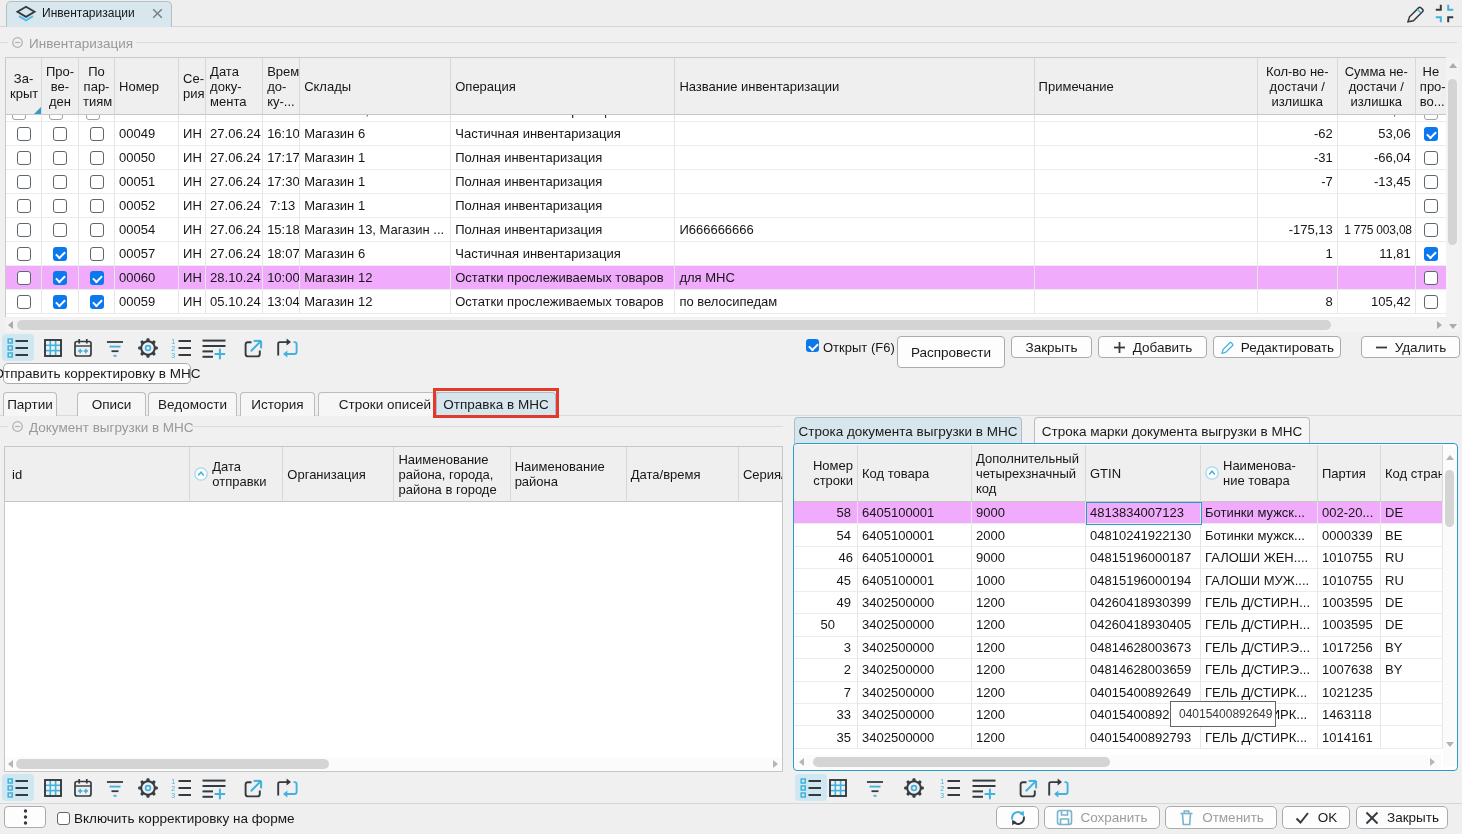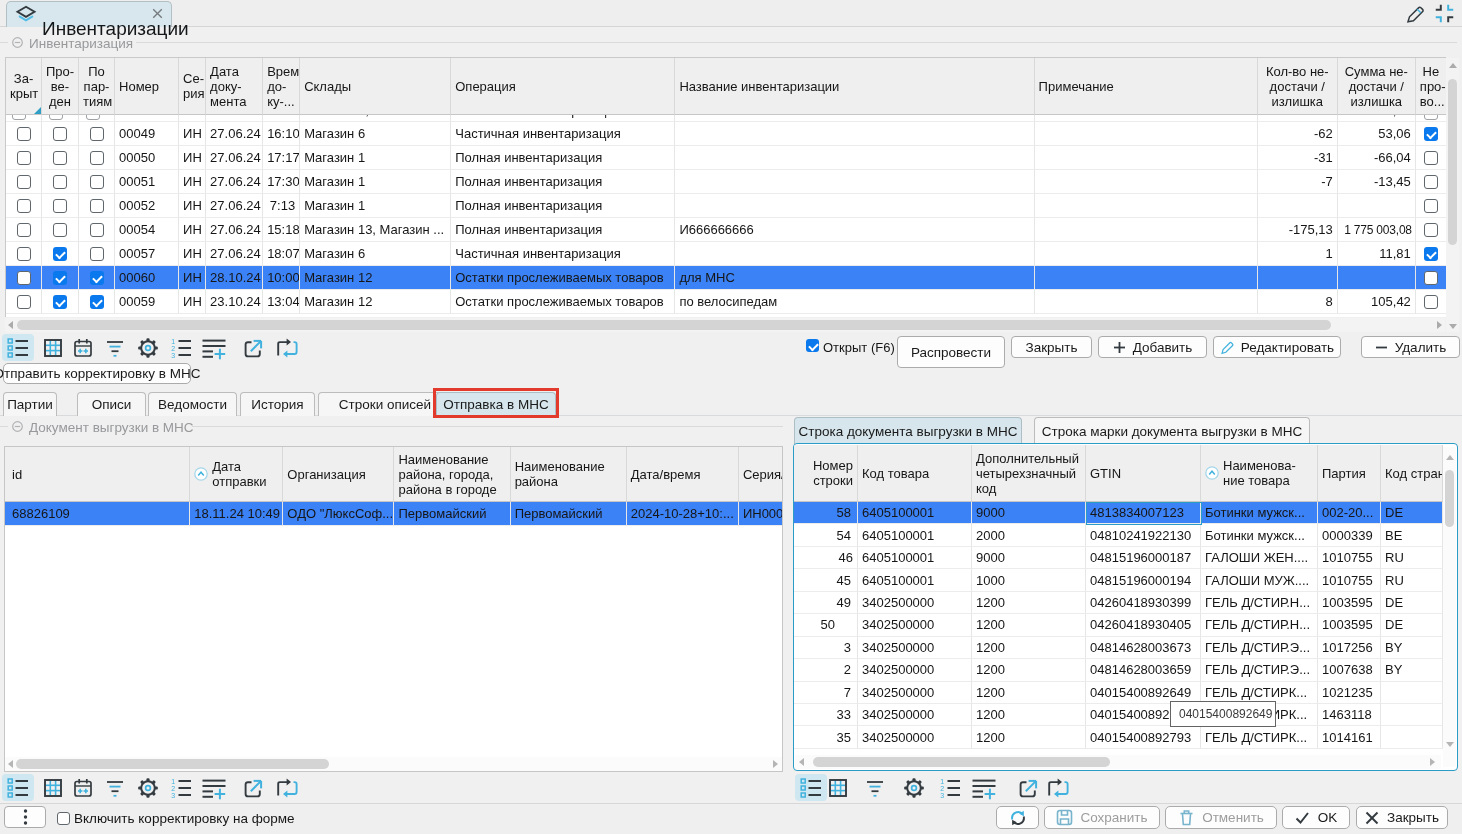--- a/index.html
+++ b/index.html
@@ -11,40 +11,40 @@
   border-left:2px solid #fff;border-bottom:2px solid #fff;transform:rotate(-45deg)}
 .grp{color:#97999b;font-size:13.5px}
 .gline{height:1px;background:#d9dadb}
 table.t{border-collapse:separate;border-spacing:0;table-layout:fixed;font-size:13px}
 .t td{border-right:1px solid #e6e6e6;border-bottom:1px solid #ececec;padding:0 4px;
   white-space:nowrap;overflow:hidden;vertical-align:middle;background:#fff}
 .t th{background:#efefef;border-right:1px solid #d8d8d8;border-bottom:1px solid #c6c6c6;
   font-weight:normal;padding:0 4px;font-size:13px;vertical-align:middle;
   white-space:nowrap;overflow:hidden;position:relative;text-align:left}
 .t th.c{text-align:center}.t th.r{text-align:right}
-.t tr.sel td{background:#3b82f6}
+.t tr.sel td{background:#f0abfc}
 .r{text-align:right}.c{text-align:center}
 .btn{position:absolute;background:#fdfdfd;border:1px solid #ababab;border-radius:4px;
   font-size:13.5px;color:#1a1a1a;display:flex;align-items:center;justify-content:center;
   white-space:nowrap}
 .tab{position:absolute;border:1px solid #bcbcbc;border-bottom:none;
   border-radius:4px 4px 0 0;background:#f6f6f6;font-size:13.5px;color:#1a1a1a;
   display:flex;align-items:center;justify-content:center;white-space:nowrap}
 .tab.on{background:#d6e6ec;border-color:#adbec5}
 .sb{position:absolute;background:#f3f3f3}
 .thumb{position:absolute;background:#d4d4d4;border-radius:6px}
 .arr{position:absolute;width:0;height:0}
 </style></head><body>
 <div class="abs" style="left:0;top:0;width:1462px;height:27px;background:#eeeeee;border-bottom:1px solid #d5d5d5"></div>
 <div class="abs" style="left:6px;top:1px;width:166px;height:26px;background:#d7e7ed;border:1px solid #b2bfc4;border-bottom:none;border-radius:5px 5px 0 0"></div>
 <svg class="abs" style="left:15px;top:5px" width="22" height="17" viewBox="0 0 22 17">
     <path d="M11,1.8 L19.5,6.8 L11,11.8 L2.5,6.8 Z" fill="none" stroke="#343b40" stroke-width="1.9"></path>
     <path d="M4,11.2 L11,15.4 L18,11.2" fill="none" stroke="#55bce6" stroke-width="2"></path>
   </svg>
-<div class="abs" style="left:42px;top:18px;font-size:19px;color:#15181a">Инвентаризации</div>
+<div class="abs" style="left:42px;top:6px;font-size:12px;color:#15181a">Инвентаризации</div>
 <svg class="abs" style="left:152px;top:8px" width="11" height="11" viewBox="0 0 11 11">
     <line x1="1.2" y1="1.2" x2="9.8" y2="9.8" stroke="#73797c" stroke-width="1.3"></line>
     <line x1="9.8" y1="1.2" x2="1.2" y2="9.8" stroke="#73797c" stroke-width="1.3"></line>
   </svg>
 <svg class="abs" style="left:1404px;top:3px" width="22" height="22" viewBox="0 0 22 22">
     <path d="M4,18.7 L5.5,13.8 L14.8,4.6 Q15.8,3.6 17.2,5 L18.3,6.1 Q19.7,7.5 18.7,8.5 L9.4,17.7 L4,18.7 Z" fill="none" stroke="#343b40" stroke-width="1.5"></path>
     <line x1="13.2" y1="6.2" x2="16.8" y2="9.8" stroke="#41b2de" stroke-width="1.5"></line>
   </svg>
 <svg class="abs" style="left:1435px;top:4px" width="19" height="19" viewBox="0 0 20 20">
     <path d="M6.1,0.8 V6.1 H0.8" fill="none" stroke="#343b40" stroke-width="2.1"></path>
@@ -239,21 +239,21 @@
           <td class="r"></td>
           <td class="r"></td>
           <td class="c"><span class="cb" style="position:relative;display:inline-block;width:14px;height:14px;vertical-align:-3px"></span></td>
         </tr>
         <tr style="height:24px">
           <td class="c"><span class="cb" style="position:relative;display:inline-block;width:14px;height:14px;vertical-align:-3px"></span></td>
           <td class="c"><span class="cb on" style="position:relative;display:inline-block;width:14px;height:14px;vertical-align:-3px"></span></td>
           <td class="c"><span class="cb on" style="position:relative;display:inline-block;width:14px;height:14px;vertical-align:-3px"></span></td>
           <td>00059</td>
           <td>ИН</td>
-          <td>23.10.24</td>
+          <td>05.10.24</td>
           <td class="r">13:04</td>
           <td>Магазин 12</td>
           <td>Остатки прослеживаемых товаров</td>
           <td>по велосипедам</td>
           <td></td>
           <td class="r">8</td>
           <td class="r">105,42</td>
           <td class="c"><span class="cb" style="position:relative;display:inline-block;width:14px;height:14px;vertical-align:-3px"></span></td>
         </tr>
       </tbody>
@@ -391,29 +391,20 @@
           <th style="padding-left:7px">id</th>
           <th><span style="display:inline-block;vertical-align:middle;margin-right:4px;position:relative;width:14px;height:14px"><svg width="14" height="14" viewBox="0 0 14 14">
                 <circle cx="7" cy="7" r="6.2" fill="#ffffff" stroke="#a6d7ea" stroke-width="1.3"></circle>
                 <path d="M4.2,8.4 L7,5.2 L9.8,8.4" fill="none" stroke="#41b2de" stroke-width="1.5"></path>
               </svg></span><span style="display:inline-block;vertical-align:middle">Дата<br>отправки</span></th>
           <th>Организация</th>
           <th>Наименование<br>района, города,<br>района в городе</th>
           <th>Наименование<br>района</th>
           <th>Дата/время</th>
           <th>Серия/Ном</th>
-        </tr>
-        <tr class="sel" style="height:24px">
-          <td style="padding-left:7px">68826109</td>
-          <td class="r">18.11.24 10:49</td>
-          <td>ОДО "ЛюксСоф...</td>
-          <td>Первомайский</td>
-          <td>Первомайский</td>
-          <td>2024-10-28+10:...</td>
-          <td>ИН000</td>
         </tr>
       </tbody>
     </table>
   </div>
 <div class="sb" style="left:5px;top:757px;width:777px;height:14px;background:#fbfbfb"></div>
 <div class="thumb" style="left:16px;top:759px;width:313px;height:10px"></div>
 <div class="arr" style="left:8px;top:760px;border-top:4px solid transparent;border-bottom:4px solid transparent;border-right:5px solid #b5b5b5"></div>
 <div class="arr" style="left:773px;top:760px;border-top:4px solid transparent;border-bottom:4px solid transparent;border-left:5px solid #b5b5b5"></div>
 <div class="tab on" style="left:794px;top:417px;width:228px;height:27px">Строка документа выгрузки в МНС</div>
 <div class="tab" style="left:1034px;top:417px;width:276px;height:27px">Строка марки документа выгрузки в МНС</div>

